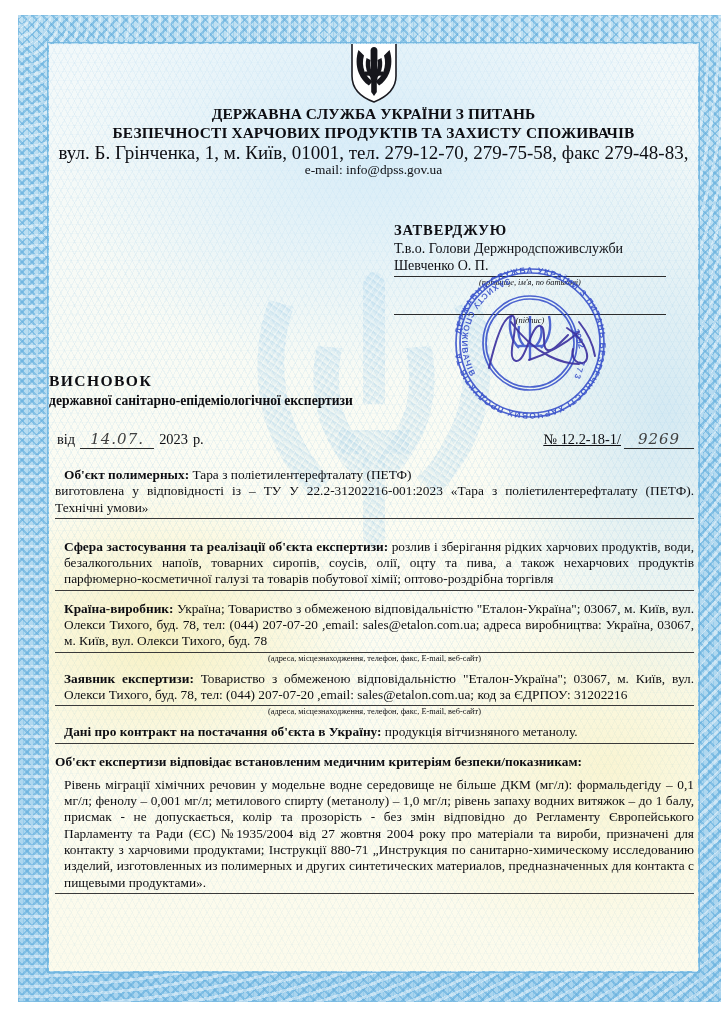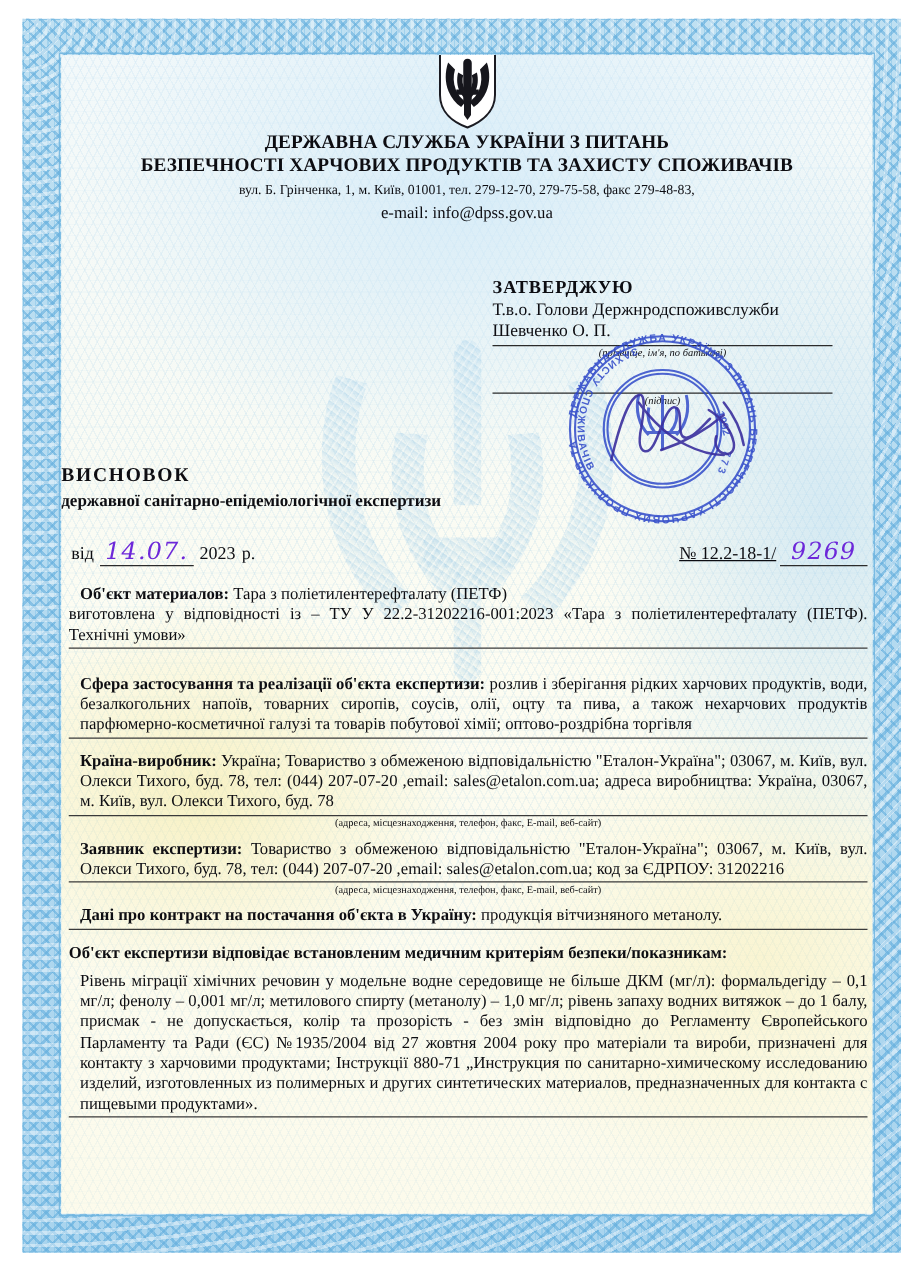--- a/index.html
+++ b/index.html
@@ -76,21 +76,21 @@
   .emblem{
     position:absolute;left:50%;top:-6px;transform:translateX(-50%);
     width:50px;height:66px;z-index:3;
   }
   .org{
     position:absolute;left:0;right:0;top:60px;text-align:center;z-index:3;
   }
   .org .l1,.org .l2{
     font-weight:bold;font-size:15.4px;letter-spacing:.1px;line-height:19px;
   }
-  .org .addr{font-size:11px;line-height:17px;margin-top:2px;}
+  .org .addr{font-size:19px;line-height:17px;margin-top:2px;}
   .org .mail{font-size:13.4px;line-height:17px;}
 
   
   .approve{position:absolute;left:345px;top:178px;width:280px;z-index:3;}
   .approve .ttl{font-weight:bold;font-size:14.6px;letter-spacing:.8px;}
   .approve .pos{font-size:14px;margin-top:2px;white-space:nowrap;font-family:Liberation Serif, serif;}
   .approve .nm{font-size:14px;margin-top:1px;}
   .rule{border-bottom:1px solid #2b2b2b;height:0;}
   .r1{width:272px;margin-top:2px;}
   .r2{width:272px;margin-top:26px;}
@@ -103,22 +103,22 @@
   
   .doc-title{position:absolute;left:0;right:0;top:328px;text-align:left;z-index:3;}
   .doc-title .t1{font-weight:bold;font-size:15.6px;letter-spacing:1.4px;}
   .doc-title .t2{font-weight:bold;font-size:13.6px;margin-top:3px;}
 
   
   .daterow{position:absolute;left:8px;right:4px;top:386px;z-index:3;font-size:14.4px;}
   .daterow .lft{position:absolute;left:0;top:0;display:flex;align-items:baseline;}
   .daterow .rgt{position:absolute;right:0;top:0;display:flex;align-items:baseline;}
   .hw{
-    font-family:"DejaVu Serif",serif;font-style:italic;color:#6d28d9;
-    font-size:19px;letter-spacing:1px;
+    font-family:"DejaVu Serif",serif;font-style:italic;color:#404040;
+    font-size:15px;letter-spacing:1px;
   }
   .blank{
     display:inline-block;border-bottom:1px solid #2b2b2b;text-align:center;
     padding:0 4px;
   }
   .blank-date{min-width:66px;margin:0 5px;}
   .blank-num{min-width:62px;margin-left:3px;}
 
   
   .sections{position:absolute;left:6px;right:4px;top:423px;z-index:3;}
@@ -252,21 +252,21 @@
         <div class="rgt">
           <span style="text-decoration:underline">№ 12.2-18-1/</span>
           <span class="blank blank-num hw">9269</span>
         </div>
       </div>
 
       <div class="sections">
 
         <div class="sec">
           <p class="indent">
-            <b>Об'єкт материалов:</b><span> Тара з поліетилентерефталату (ПЕТФ)</span>
+            <b>Об'єкт полимерных:</b><span> Тара з поліетилентерефталату (ПЕТФ)</span>
           </p>
           <p>виготовлена у відповідності із  –  ТУ У 22.2-31202216-001:2023 «Тара з поліетилентерефталату (ПЕТФ).  Технічні умови»</p>
           <div class="hline"></div>
         </div>
 
         <div class="gap-m"></div>
 
 
         <div class="gap-m"></div>
 

